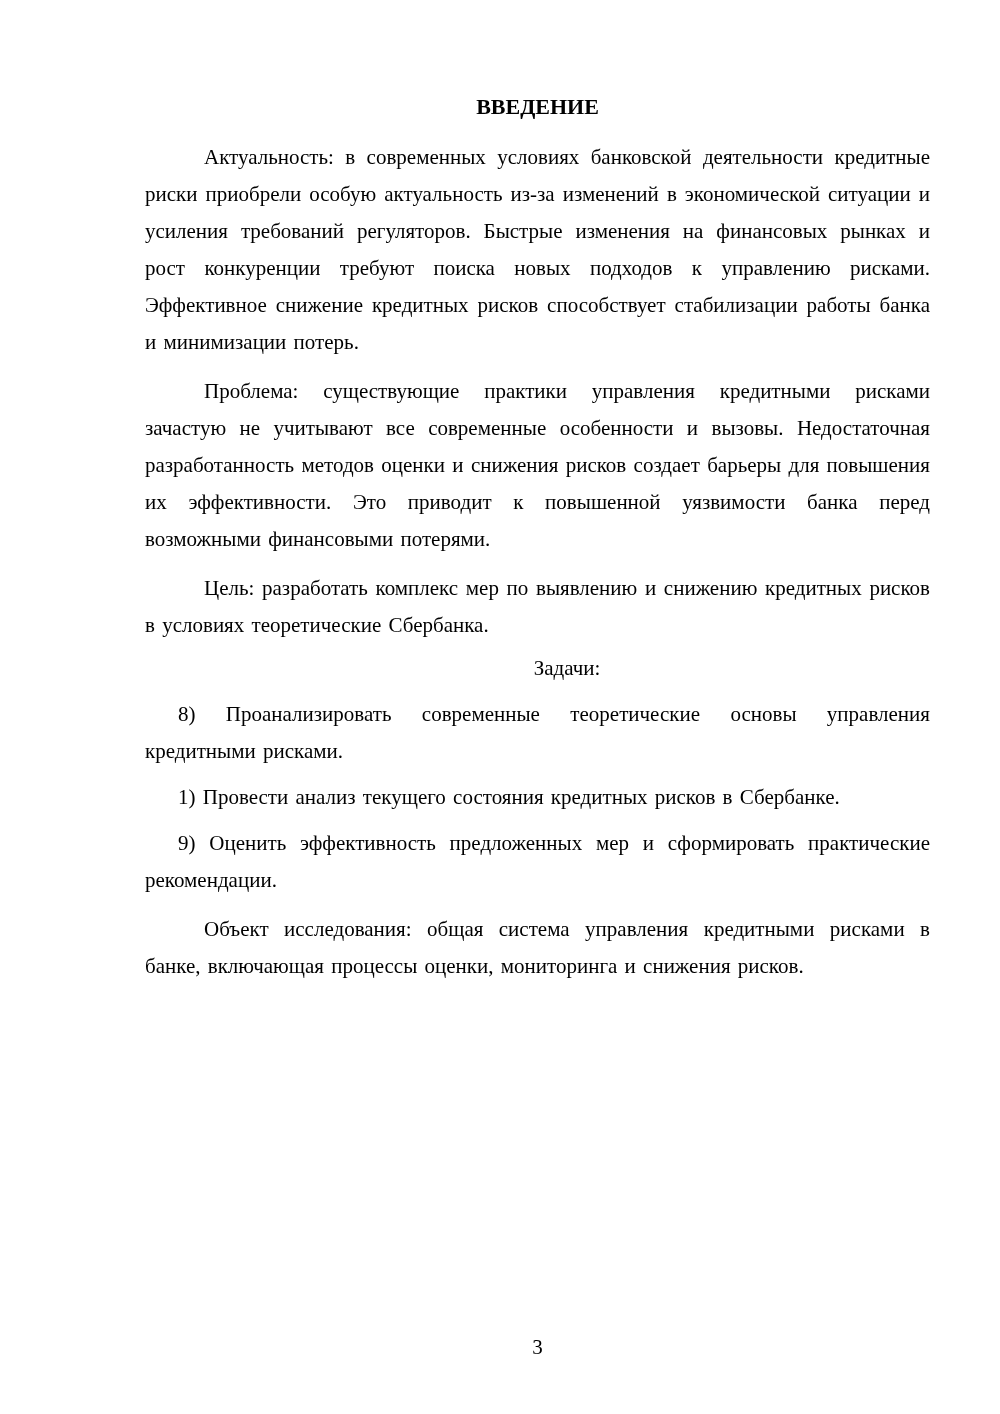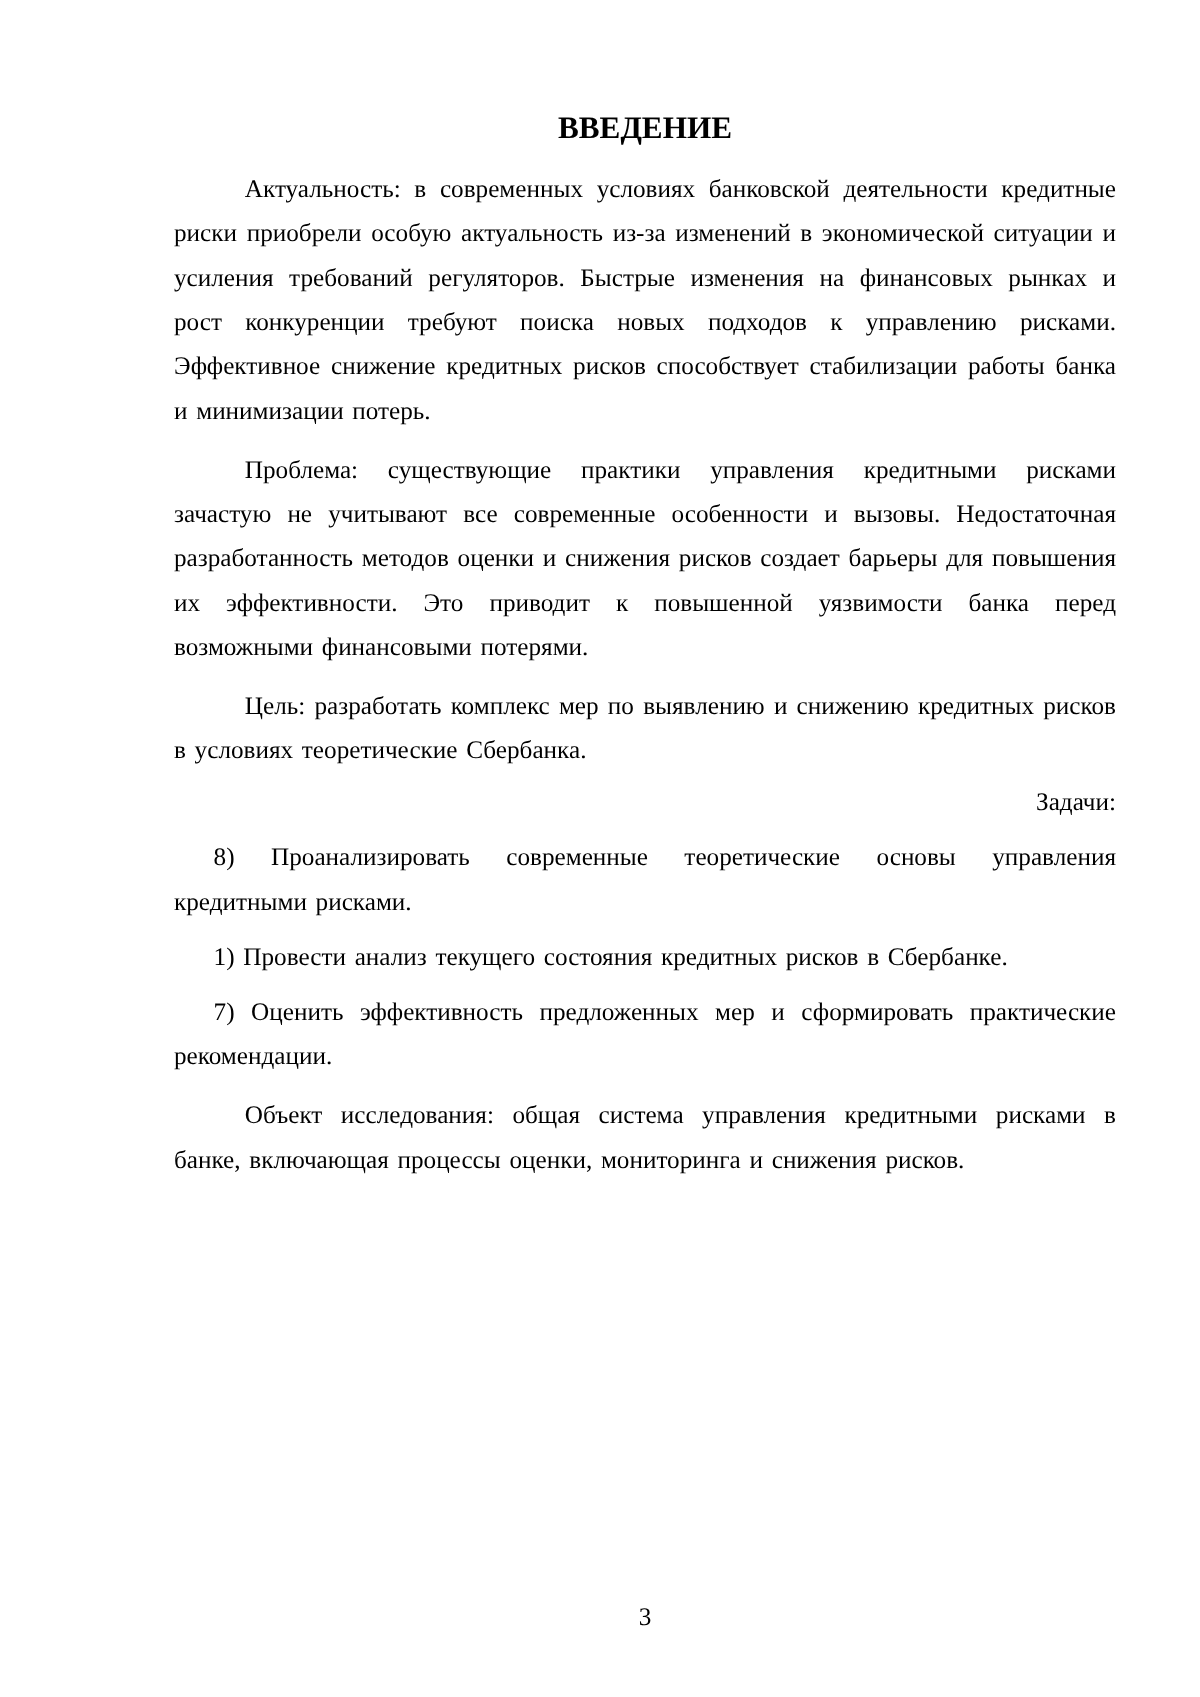--- a/index.html
+++ b/index.html
@@ -14,39 +14,39 @@
     box-sizing: border-box;
     background: #ffffff;
     color: #000000;
     font-family: "Liberation Serif", "DejaVu Serif", serif;
     font-size: 21px;
     line-height: 37px;
     padding: 88px 70px 40px 145px;
     overflow: hidden;
   }
   .doc-title {
-    font-size: 26px;
+    font-size: 22px;
     font-weight: bold;
     text-align: center;
     margin: 0 0 14px 0;
   }
   .para {
     text-align: justify;
     text-indent: 59px;
     margin: 12px 0 6px 0;
     word-spacing: 2px;
   }
   .task {
     text-align: justify;
     text-indent: 33px;
     margin: 0 0 9px 0;
     word-spacing: 2px;
   }
   .tasks-label {
-    text-align: right;
+    text-align: center;
     text-indent: 59px;
     margin: 0 0 9px 0;
   }
   .page-number {
     position: absolute;
     bottom: 48px;
     left: 145px;
     right: 70px;
     text-align: center;
     font-size: 21px;
@@ -67,19 +67,19 @@
   <p class="para">Цель: разработать комплекс мер по выявлению и снижению кредитных рисков в условиях теоретические Сбербанка.</p>
 
   <p class="tasks-label">Задачи:</p>
 
   <p class="task">8) Проанализировать современные теоретические основы управления кредитными рисками.</p>
 
 
   <p class="task">1) Провести анализ текущего состояния кредитных рисков в Сбербанке.</p>
 
 
-  <p class="task">7) Оценить эффективность предложенных мер и сформировать практические рекомендации.</p>
+  <p class="task">9) Оценить эффективность предложенных мер и сформировать практические рекомендации.</p>
 
   <p class="para">Объект исследования: общая система управления кредитными рисками в банке, включающая процессы оценки, мониторинга и снижения рисков.</p>
 
   <div class="page-number">3</div>
 
 </div>
 
 </body></html>

